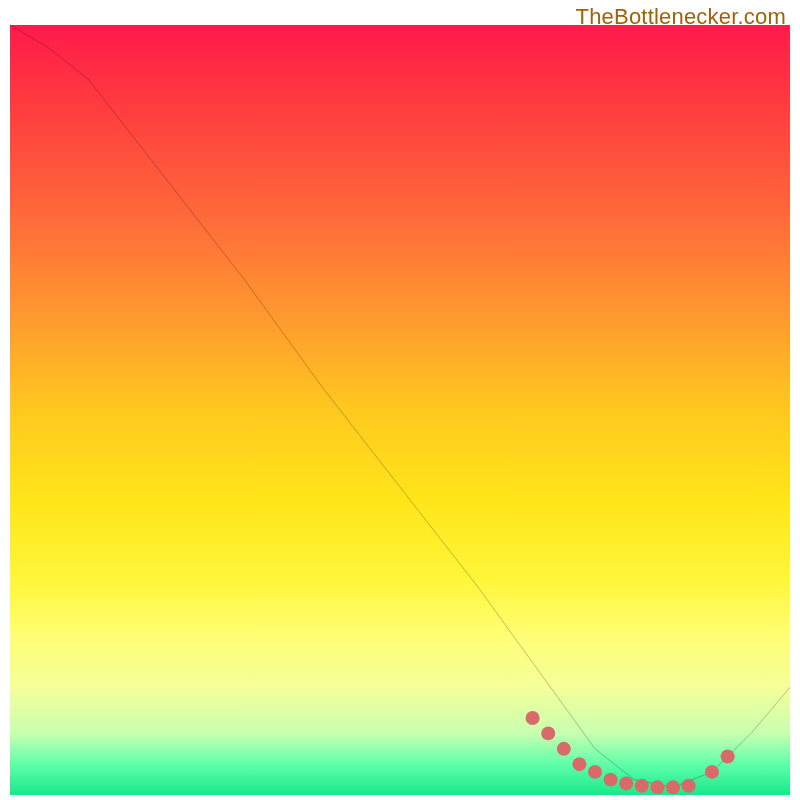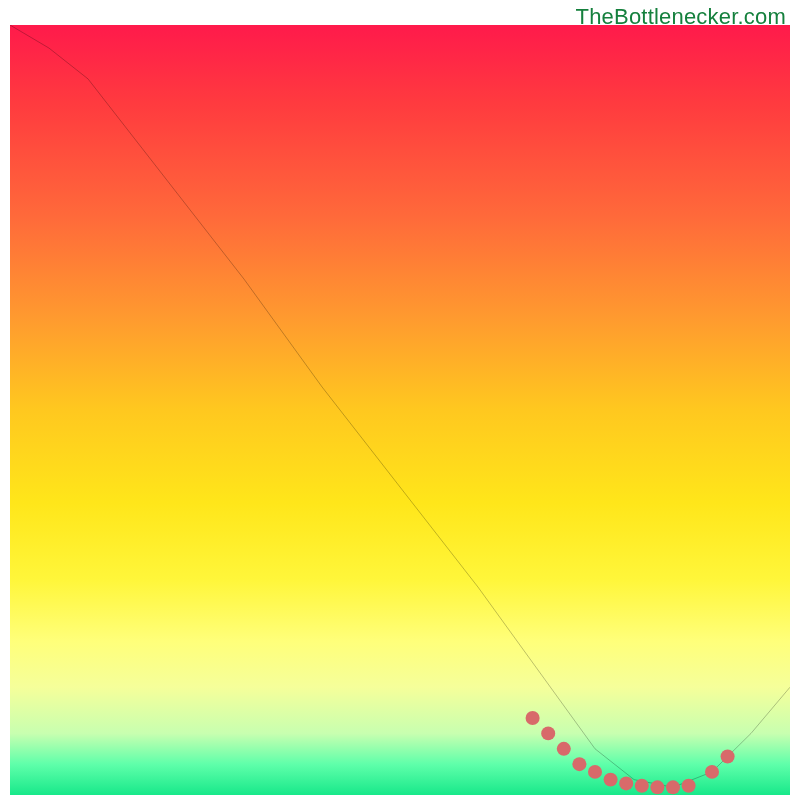--- a/index.html
+++ b/index.html
@@ -4,21 +4,21 @@
 <style>
   * { margin: 0; padding: 0; box-sizing: border-box; }
   html, body { width: 800px; height: 800px; overflow: hidden; background: #fff; }
   .wrap { position: relative; width: 800px; height: 800px; }
   .attribution {
     position: absolute;
     top: 4px;
     right: 14px;
     font-family: Arial, Helvetica, sans-serif;
     font-size: 22px;
-    color: #15803d;
+    color: #a16207;
     letter-spacing: 0.2px;
   }
   .plot {
     position: absolute;
     left: 10px;
     top: 25px;
     width: 780px;
     height: 770px;
     background: linear-gradient(to bottom,
       #ff1a4b 0%,

